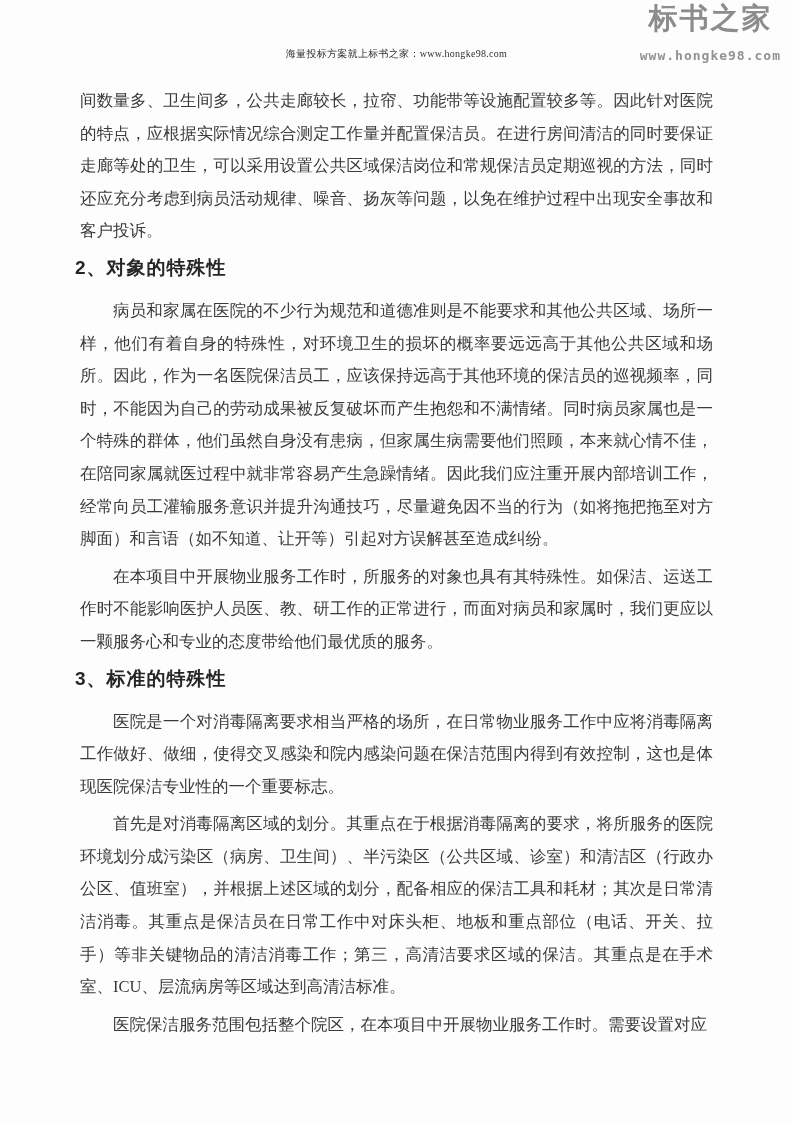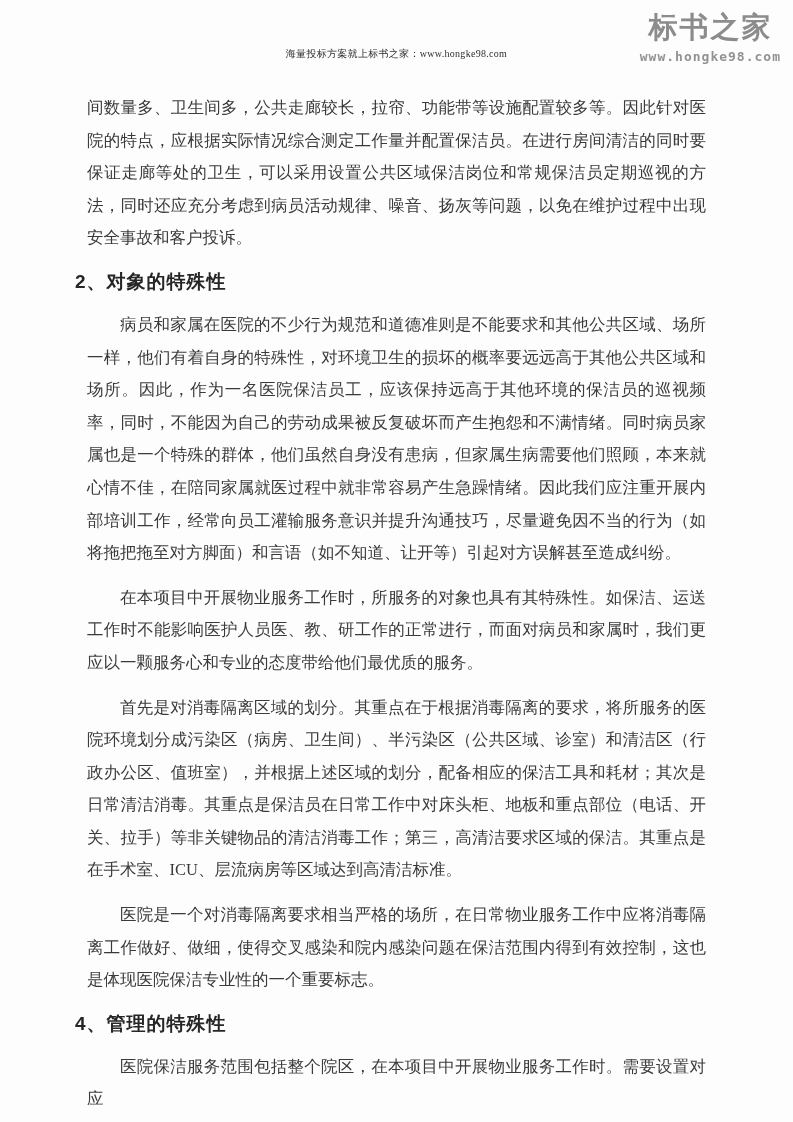--- a/index.html
+++ b/index.html
@@ -16,49 +16,49 @@
     top: 47px;
     left: 0;
     right: 0;
     text-align: center;
     font-size: 10px;
     color: #2e2e2e;
     letter-spacing: 0.3px;
   }
   .logo {
     position: absolute;
-    top: 12px;
+    top: 3px;
     right: 12px;
     text-align: center;
     color: #8f8f8f;
     line-height: 1.1;
   }
   .logo-wordmark {
     font-family: "Liberation Sans", sans-serif;
     font-size: 29px;
     font-weight: bold;
     letter-spacing: 2px;
     color: #8c8c8c;
   }
   .logo-url {
     font-family: "DejaVu Sans Mono", monospace;
     font-size: 13px;
     font-weight: bold;
     letter-spacing: 1px;
     color: #929292;
-    margin-top: 6px;
+    margin-top: 14px;
   }
   .content {
     position: absolute;
     top: 80px;
     left: 75px;
     width: 643px;
   }
   .para {
-    margin: 12px;
+    margin: 5px;
     font-size: 16.5px;
     line-height: 32.6px;
     color: #3a3a3a;
     text-align: justify;
     text-justify: inter-ideograph;
     word-break: break-all;
   }
   .para.indent { text-indent: 2em; }
   .heading {
     margin: 4px 0 12px 0;
@@ -84,23 +84,23 @@
 
   <div class="content">
     <p class="para">间数量多、卫生间多，公共走廊较长，拉帘、功能带等设施配置较多等。因此针对医院的特点，应根据实际情况综合测定工作量并配置保洁员。在进行房间清洁的同时要保证走廊等处的卫生，可以采用设置公共区域保洁岗位和常规保洁员定期巡视的方法，同时还应充分考虑到病员活动规律、噪音、扬灰等问题，以免在维护过程中出现安全事故和客户投诉。</p>
 
     <h2 class="heading">2、对象的特殊性</h2>
 
     <p class="para indent">病员和家属在医院的不少行为规范和道德准则是不能要求和其他公共区域、场所一样，他们有着自身的特殊性，对环境卫生的损坏的概率要远远高于其他公共区域和场所。因此，作为一名医院保洁员工，应该保持远高于其他环境的保洁员的巡视频率，同时，不能因为自己的劳动成果被反复破坏而产生抱怨和不满情绪。同时病员家属也是一个特殊的群体，他们虽然自身没有患病，但家属生病需要他们照顾，本来就心情不佳，在陪同家属就医过程中就非常容易产生急躁情绪。因此我们应注重开展内部培训工作，经常向员工灌输服务意识并提升沟通技巧，尽量避免因不当的行为（如将拖把拖至对方脚面）和言语（如不知道、让开等）引起对方误解甚至造成纠纷。</p>
 
     <p class="para indent">在本项目中开展物业服务工作时，所服务的对象也具有其特殊性。如保洁、运送工作时不能影响医护人员医、教、研工作的正常进行，而面对病员和家属时，我们更应以一颗服务心和专业的态度带给他们最优质的服务。</p>
 
+    <h2 class="heading">3、标准的特殊性</h2>
+
+    <p class="para indent">医院是一个对消毒隔离要求相当严格的场所，在日常物业服务工作中应将消毒隔离工作做好、做细，使得交叉感染和院内感染问题在保洁范围内得到有效控制，这也是体现医院保洁专业性的一个重要标志。</p>
 
     <p class="para indent">首先是对消毒隔离区域的划分。其重点在于根据消毒隔离的要求，将所服务的医院环境划分成污染区（病房、卫生间）、半污染区（公共区域、诊室）和清洁区（行政办公区、值班室），并根据上述区域的划分，配备相应的保洁工具和耗材；其次是日常清洁消毒。其重点是保洁员在日常工作中对床头柜、地板和重点部位（电话、开关、拉手）等非关键物品的清洁消毒工作；第三，高清洁要求区域的保洁。其重点是在手术室、ICU、层流病房等区域达到高清洁标准。</p>
 
-    <p class="para indent">医院是一个对消毒隔离要求相当严格的场所，在日常物业服务工作中应将消毒隔离工作做好、做细，使得交叉感染和院内感染问题在保洁范围内得到有效控制，这也是体现医院保洁专业性的一个重要标志。</p>
-
-    <h2 class="heading">4、管理的特殊性</h2>
 
     <p class="para indent">医院保洁服务范围包括整个院区，在本项目中开展物业服务工作时。需要设置对应</p>
   </div>
 
 </div>
 
 </body></html>

